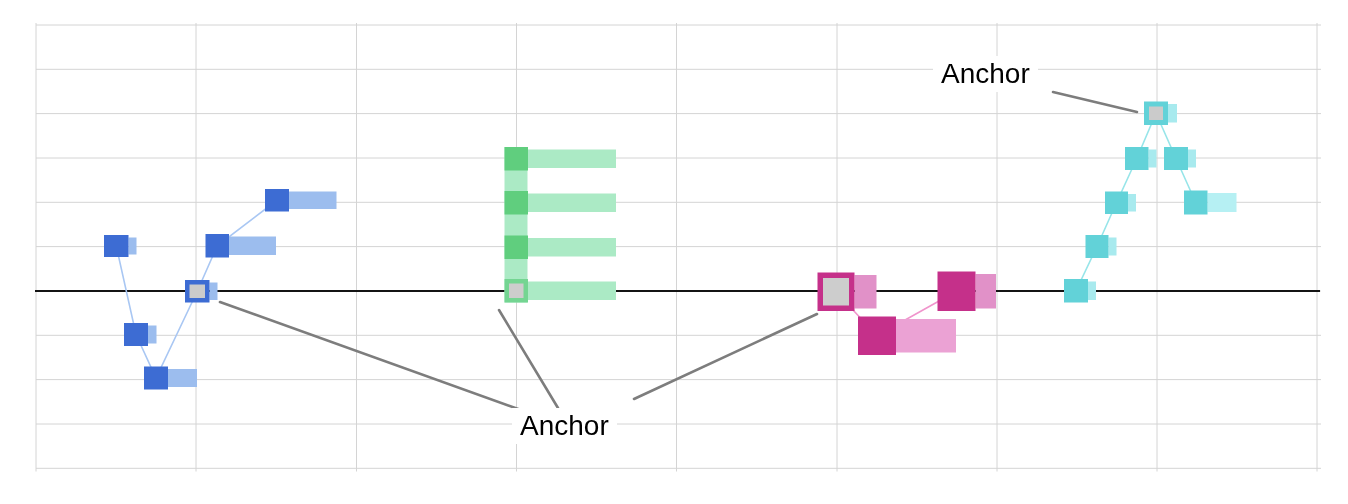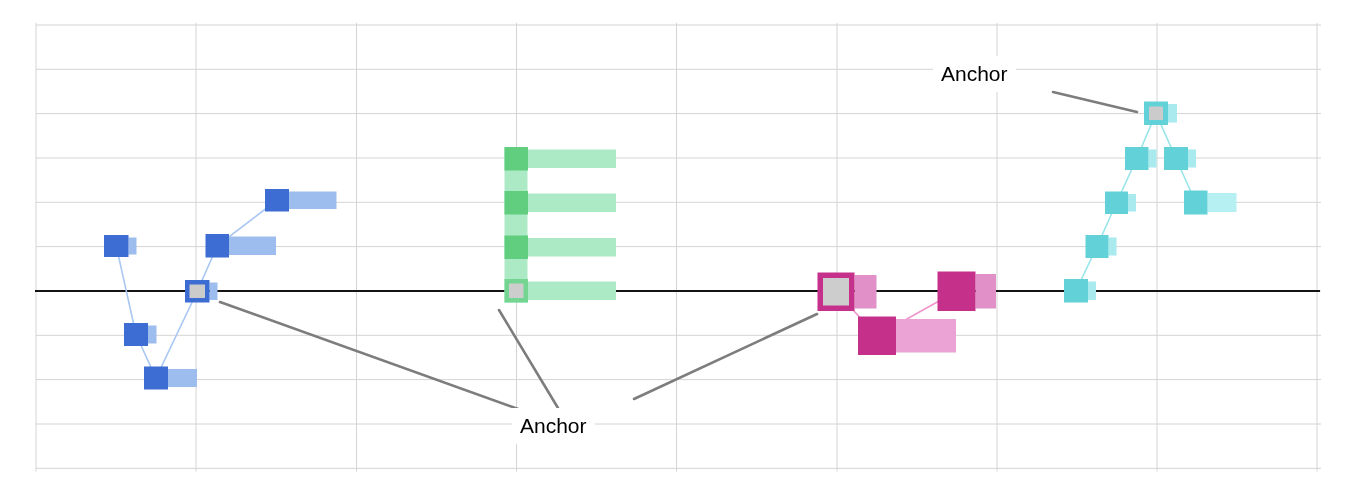--- a/index.html
+++ b/index.html
@@ -8,21 +8,21 @@
     width:1348px;height:504px;
     background:#ffffff;
     font-family:"Liberation Sans", sans-serif;
     overflow:hidden;
   }
   .stage svg{position:absolute;left:0;top:0;display:block;}
   .anchor-label{
     position:absolute;
     background:#ffffff;
     color:#000000;
-    font-size:21px;
+    font-size:28px;
     line-height:34px;
     padding:1px 8px;
     white-space:nowrap;
   }
   .anchor-label.top{left:933px;top:56px;}
   .anchor-label.bottom{left:512px;top:408px;}
 </style>
 </head>
 <body>
 

